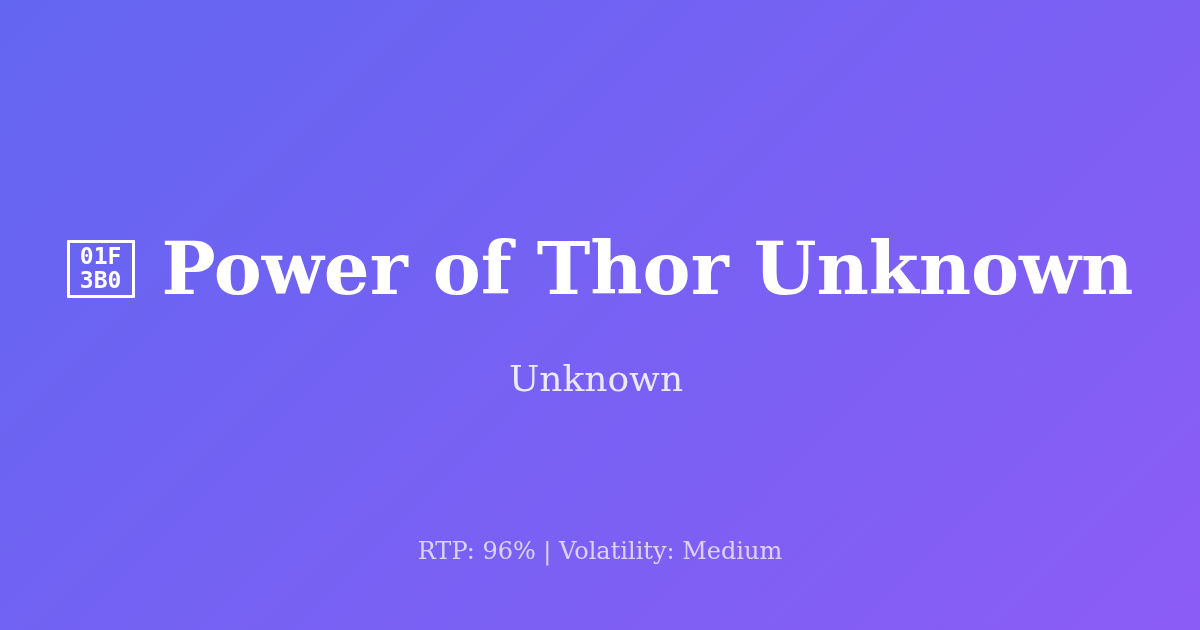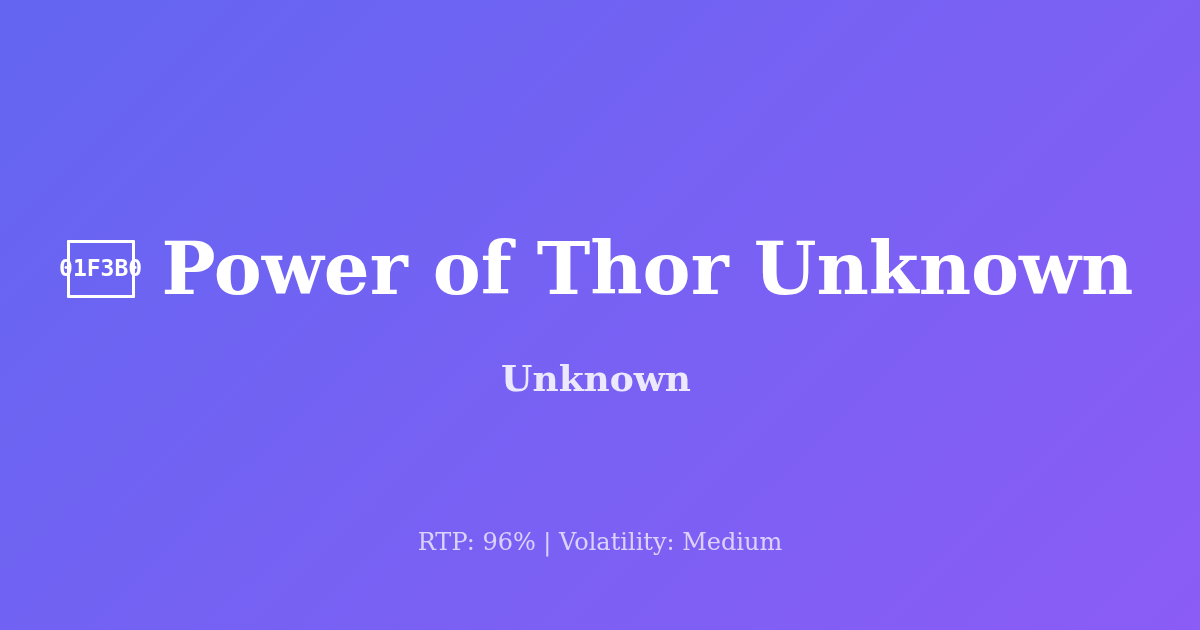--- a/index.html
+++ b/index.html
@@ -41,21 +41,21 @@
 
   
   .tofu {
     flex: 0 0 auto;
     width: 68px;
     height: 58px;
     box-sizing: border-box;
     border: 3px solid #ffffff;
     border-radius: 1px;
     display: flex;
-    flex-direction: row;
+    flex-direction: column;
     align-items: center;
     justify-content: center;
     line-height: 1;
     padding: 2px 16px;
   }
   .tofu .hexrow {
     font-family: "DejaVu Sans Mono", "Liberation Mono", monospace;
     font-size: 23px;
     font-weight: 700;
     letter-spacing: 0px;
@@ -73,33 +73,33 @@
     line-height: 1.05;
     color: #ffffff;
     white-space: nowrap;
     letter-spacing: 0px;
   }
 
   .og-subtitle {
     margin: 52px 8px 0 0;
     padding: 0;
     font-family: "DejaVu Serif", "Liberation Serif", serif;
-    font-weight: 700;
+    font-weight: 400;
     font-size: 36px;
     line-height: 1.1;
     color: rgba(255, 255, 255, 0.86);
     text-align: center;
   }
 
   .og-footer {
     position: absolute;
     left: 0;
     right: 0;
     bottom: 62px;
-    margin: 13px;
+    margin: 4px;
     padding: 0;
     font-family: "DejaVu Serif", "Liberation Serif", serif;
     font-weight: 400;
     font-size: 24px;
     line-height: 1.1;
     color: rgba(255, 255, 255, 0.72);
     text-align: center;
   }
 </style>
 </head>

